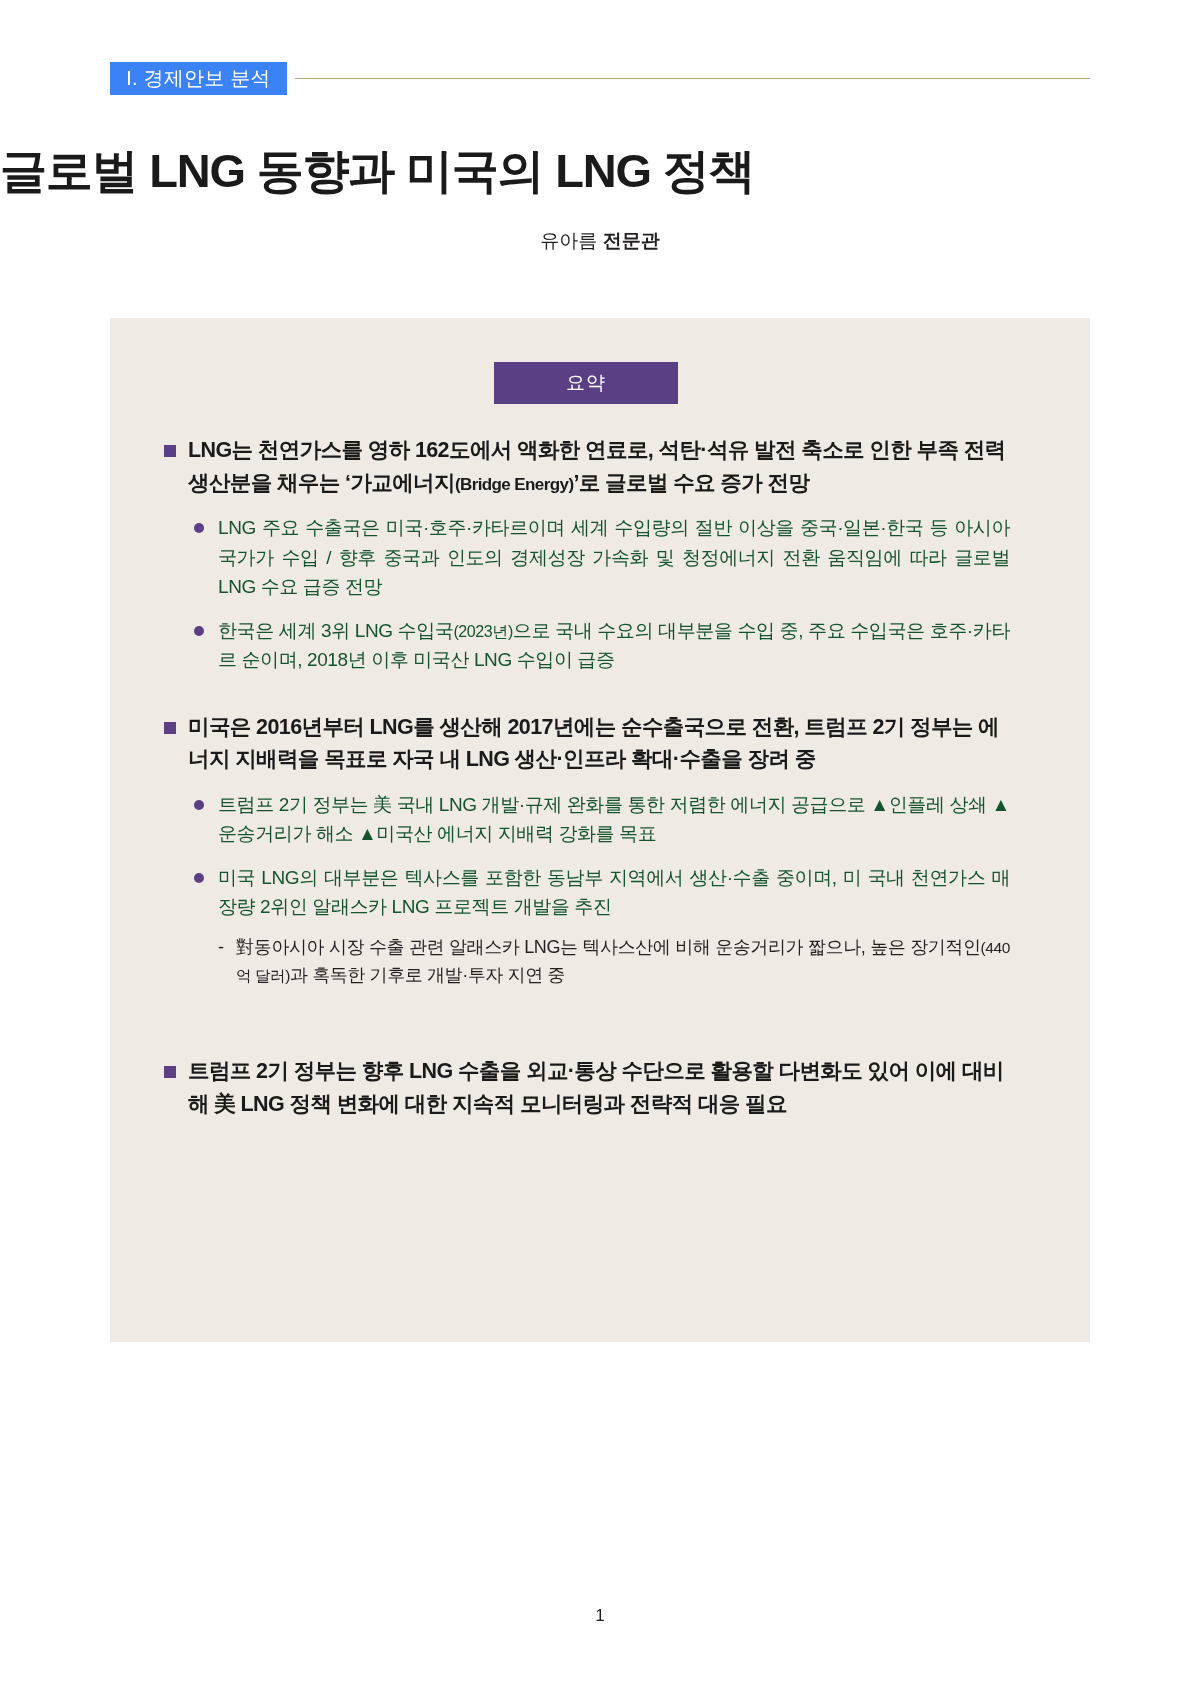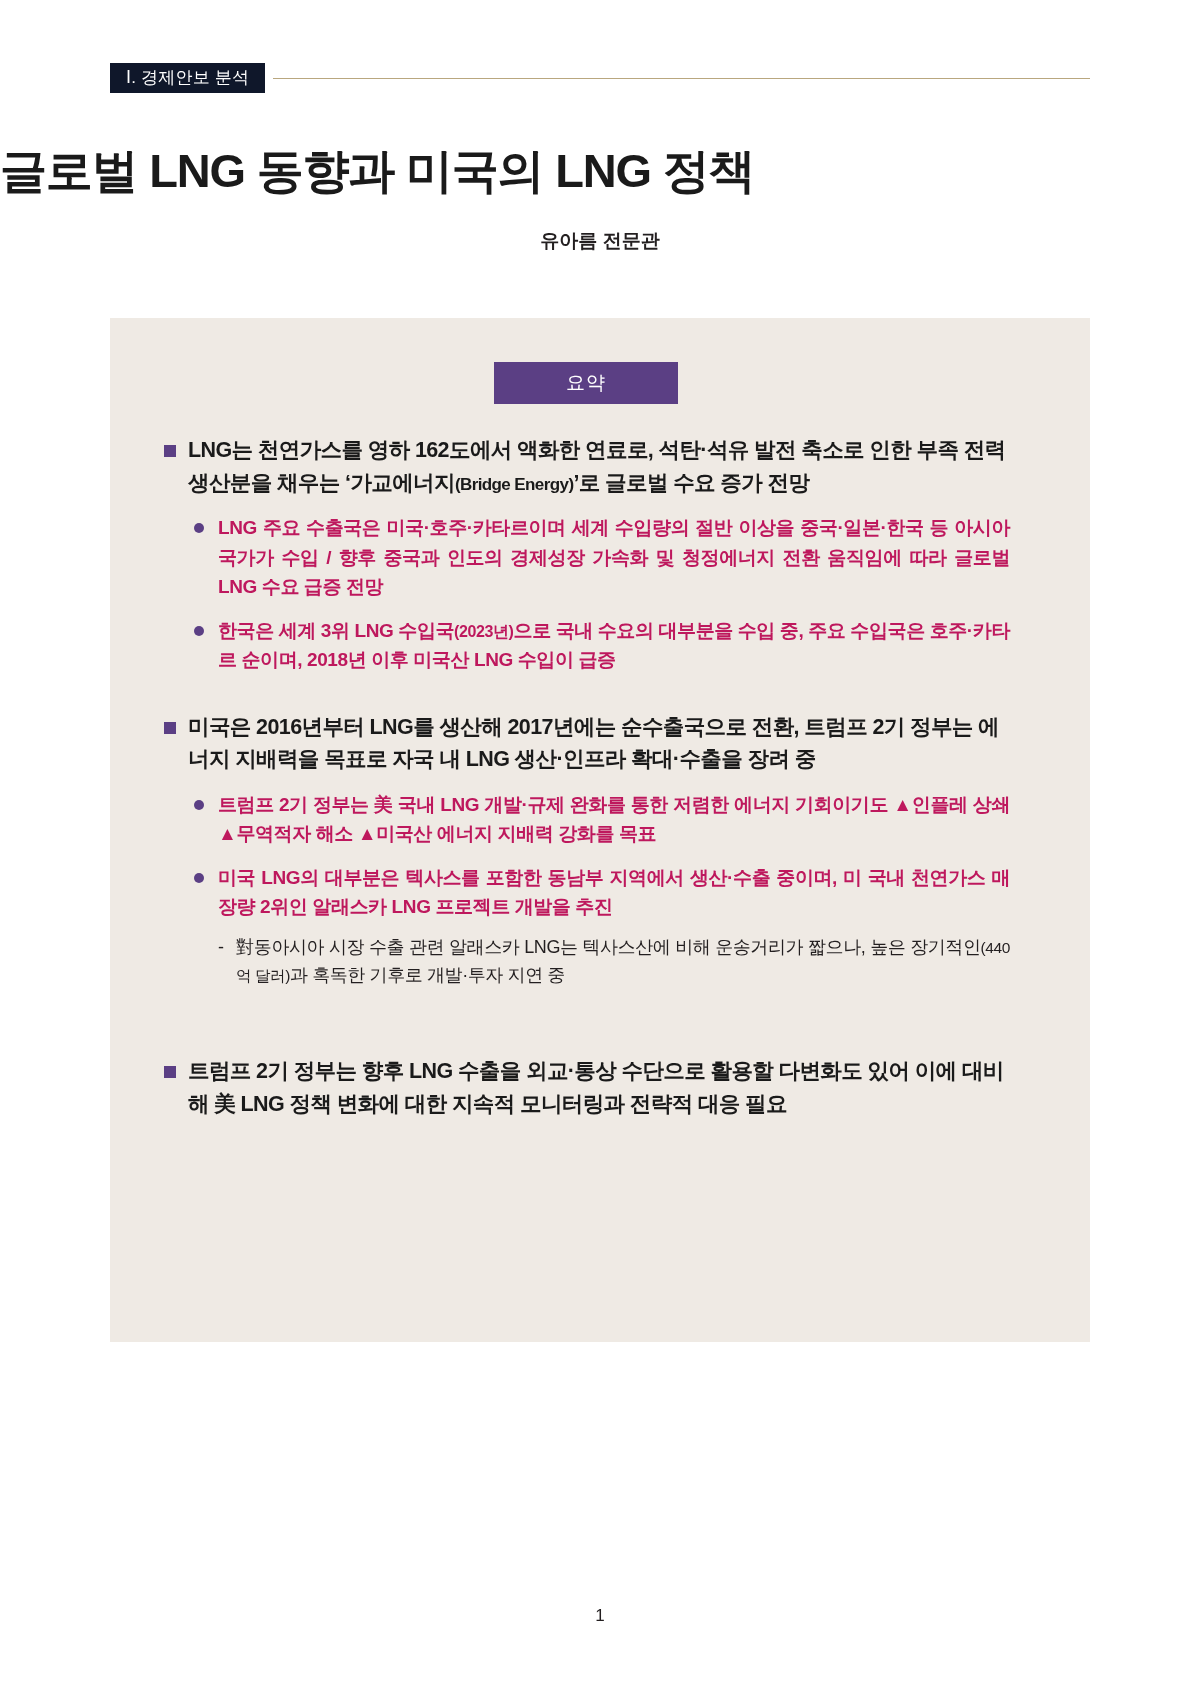--- a/index.html
+++ b/index.html
@@ -27,23 +27,23 @@
   .runhead {
     position: absolute;
     top: 62px;
     left: 110px;
     width: 980px;
     height: 32px;
     display: flex;
     align-items: center;
   }
   .runhead-tab {
-    background: #0f172a;
+    background: #3b82f6;
     color: #ffffff;
-    font-size: 17px;
+    font-size: 20px;
     letter-spacing: 0.2px;
     padding: 6px 16px 7px 16px;
     line-height: 1;
     white-space: nowrap;
   }
   .runhead-rule {
     flex: 1;
     height: 1px;
     background: #b9a77f;
     margin-left: 8px;
@@ -65,21 +65,21 @@
   .byline {
     position: absolute;
     top: 228px;
     left: 0;
     width: 1200px;
     text-align: center;
     font-size: 19px;
     color: #231f20;
   }
   .byline .name {
-    font-weight: 700;
+    font-weight: 400;
   }
   .byline .role {
     font-weight: 700;
   }
 
   
   .summary-panel {
     position: absolute;
     top: 318px;
     left: 110px;
@@ -128,24 +128,24 @@
     font-weight: 700;
     text-align: center;
   }
 
   .lvl2 {
     position: relative;
     padding-left: 56px;
     margin-top: 14px;
     margin-bottom: 6px;
     font-size: 19px;
-    font-weight: 700;
+    font-weight: 400;
     line-height: 1.55;
     letter-spacing: -0.4px;
-    color: #be185d;
+    color: #14532d;
     text-align: justify;
   }
   .lvl2::before {
     content: "";
     position: absolute;
     left: 32px;
     top: 10px;
     width: 10px;
     height: 10px;
     border-radius: 50%;
@@ -211,21 +211,21 @@
   </div>
 
   <div class="summary-panel">
     <div class="summary-badge">요약</div>
     <div id="summary-list">
         <div class="lvl1"><span>LNG는 천연가스를 영하 162도에서 액화한 연료로, 석탄·석유 발전 축소로 인한 부족 전력 생산분을 채우는 ‘가교에너지</span><span class="small">(Bridge Energy)</span><span>’로 글로벌 수요 증가 전망</span></div>
         <div class="lvl2"><span>LNG 주요 수출국은 미국·호주·카타르이며 세계 수입량의 절반 이상을 중국·일본·한국 등 아시아 국가가 수입 / 향후 중국과 인도의 경제성장 가속화 및 청정에너지 전환 움직임에 따라 글로벌 LNG 수요 급증 전망</span></div>
         <div class="lvl2"><span>한국은 세계 3위 LNG 수입국</span><span class="small">(2023년)</span><span>으로 국내 수요의 대부분을 수입 중, 주요 수입국은 호주·카타르 순이며, 2018년 이후 미국산 LNG 수입이 급증</span></div>
         <div class="block-gap-lg"></div>
         <div class="lvl1"><span>미국은 2016년부터 LNG를 생산해 2017년에는 순수출국으로 전환, 트럼프 2기 정부는 에너지 지배력을 목표로 자국 내 LNG 생산·인프라 확대·수출을 장려 중</span></div>
-        <div class="lvl2"><span>트럼프 2기 정부는 美 국내 LNG 개발·규제 완화를 통한 저렴한 에너지 기회이기도 ▲인플레 상쇄 ▲무역적자 해소 ▲미국산 에너지 지배력 강화를 목표</span></div>
+        <div class="lvl2"><span>트럼프 2기 정부는 美 국내 LNG 개발·규제 완화를 통한 저렴한 에너지 공급으로 ▲인플레 상쇄 ▲운송거리가 해소 ▲미국산 에너지 지배력 강화를 목표</span></div>
         <div class="lvl2"><span>미국 LNG의 대부분은 텍사스를 포함한 동남부 지역에서 생산·수출 중이며, 미 국내 천연가스 매장량 2위인 알래스카 LNG 프로젝트 개발을 추진</span></div>
         <div class="lvl3"><span>對동아시아 시장 수출 관련 알래스카 LNG는 텍사스산에 비해 운송거리가 짧으나, 높은 장기적인</span><span class="small">(440억 달러)</span><span>과 혹독한 기후로 개발·투자 지연 중</span></div>
         <div class="block-gap-lg"></div>
         <div class="block-gap-lg"></div>
         <div class="lvl1"><span>트럼프 2기 정부는 향후 LNG 수출을 외교·통상 수단으로 활용할 다변화도 있어 이에 대비해 美 LNG 정책 변화에 대한 지속적 모니터링과 전략적 대응 필요</span></div>
       </div>
   </div>
 
   <div class="page-number">1</div>
 

